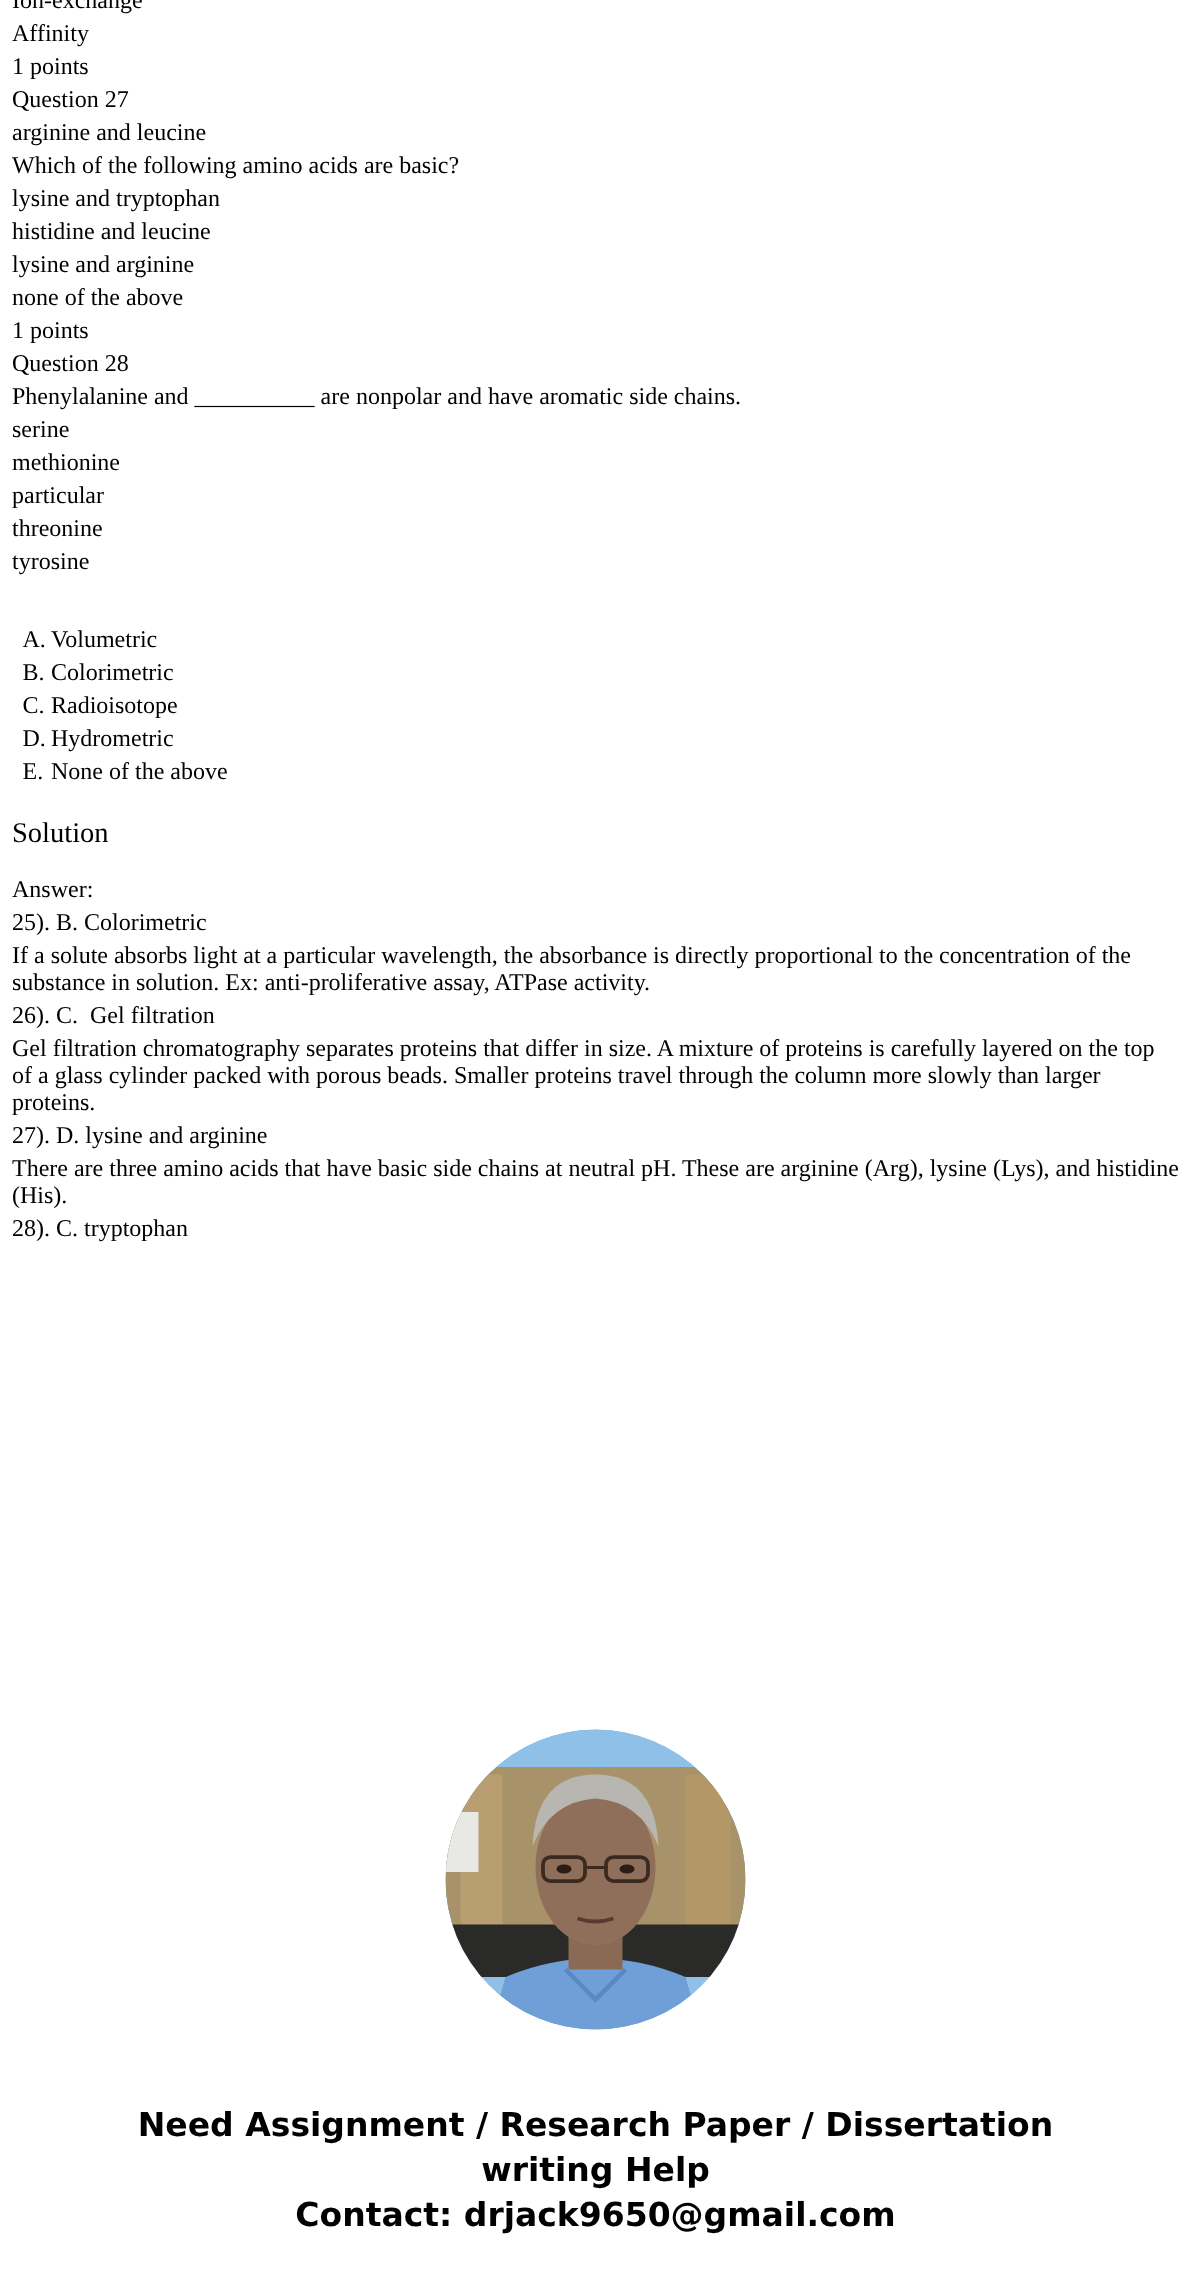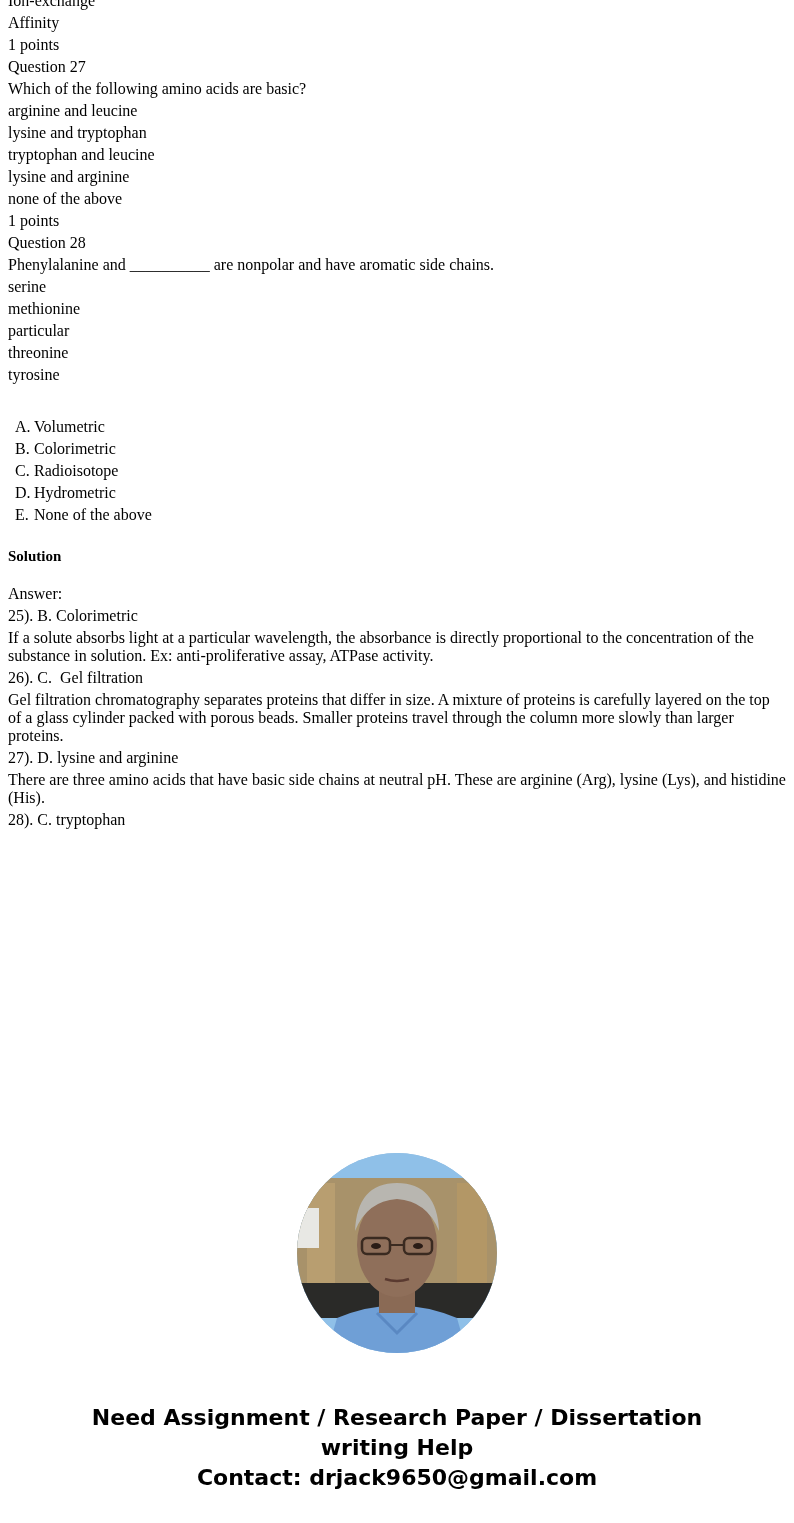--- a/index.html
+++ b/index.html
@@ -11,44 +11,44 @@
       font-family: "Liberation Serif", serif;
       font-size: 16px;
       color: #000;
       line-height: 18px;
     }
     .content { position: absolute; left: 8px; top: -12px; right: 8px; }
     p { margin: 4px 0; }
     .ol-list { margin: 32px 0 0 0; padding: 0; list-style: none; }
     .ol-list li { height: 22px; line-height: 22px; padding-left: 7px; }
     .ol-list .letter { display: inline-block; width: 19px; }
-    h3 { font-size: 15px; font-weight: bold; margin: 19px 0 18px 0; line-height: 22px; }
+    h3 { font-size: 19px; font-weight: normal; margin: 19px 0 18px 0; line-height: 22px; }
     .avatar-wrap { position: absolute; left: 297px; top: 1153px; width: 200px; height: 200px; }
     .avatar {
       width: 200px; height: 200px; border-radius: 50%; overflow: hidden; position: relative;
       background: #8fb8dd;
     }
     .cta {
       position: absolute; left: 0; right: 0; top: 1403px; text-align: center;
       font-family: "DejaVu Sans", sans-serif; font-weight: bold; font-size: 22px; line-height: 30px;
       color: #000;
     }
   </style>
 </head>
 <body>
 
 <div class="content">
   <p>Ion-exchange</p>
   <p>Affinity</p>
   <p>1 points</p>
   <p>Question 27</p>
+  <p>arginine and leucine</p>
   <p>Which of the following amino acids are basic?</p>
-  <p>arginine and leucine</p>
   <p>lysine and tryptophan</p>
-  <p>tryptophan and leucine</p>
+  <p>histidine and leucine</p>
   <p>lysine and arginine</p>
   <p>none of the above</p>
   <p>1 points</p>
   <p>Question 28</p>
   <p>Phenylalanine and __________ are nonpolar and have aromatic side chains.</p>
   <p>serine</p>
   <p>methionine</p>
   <p>particular</p>
   <p>threonine</p>
   <p>tyrosine</p>

